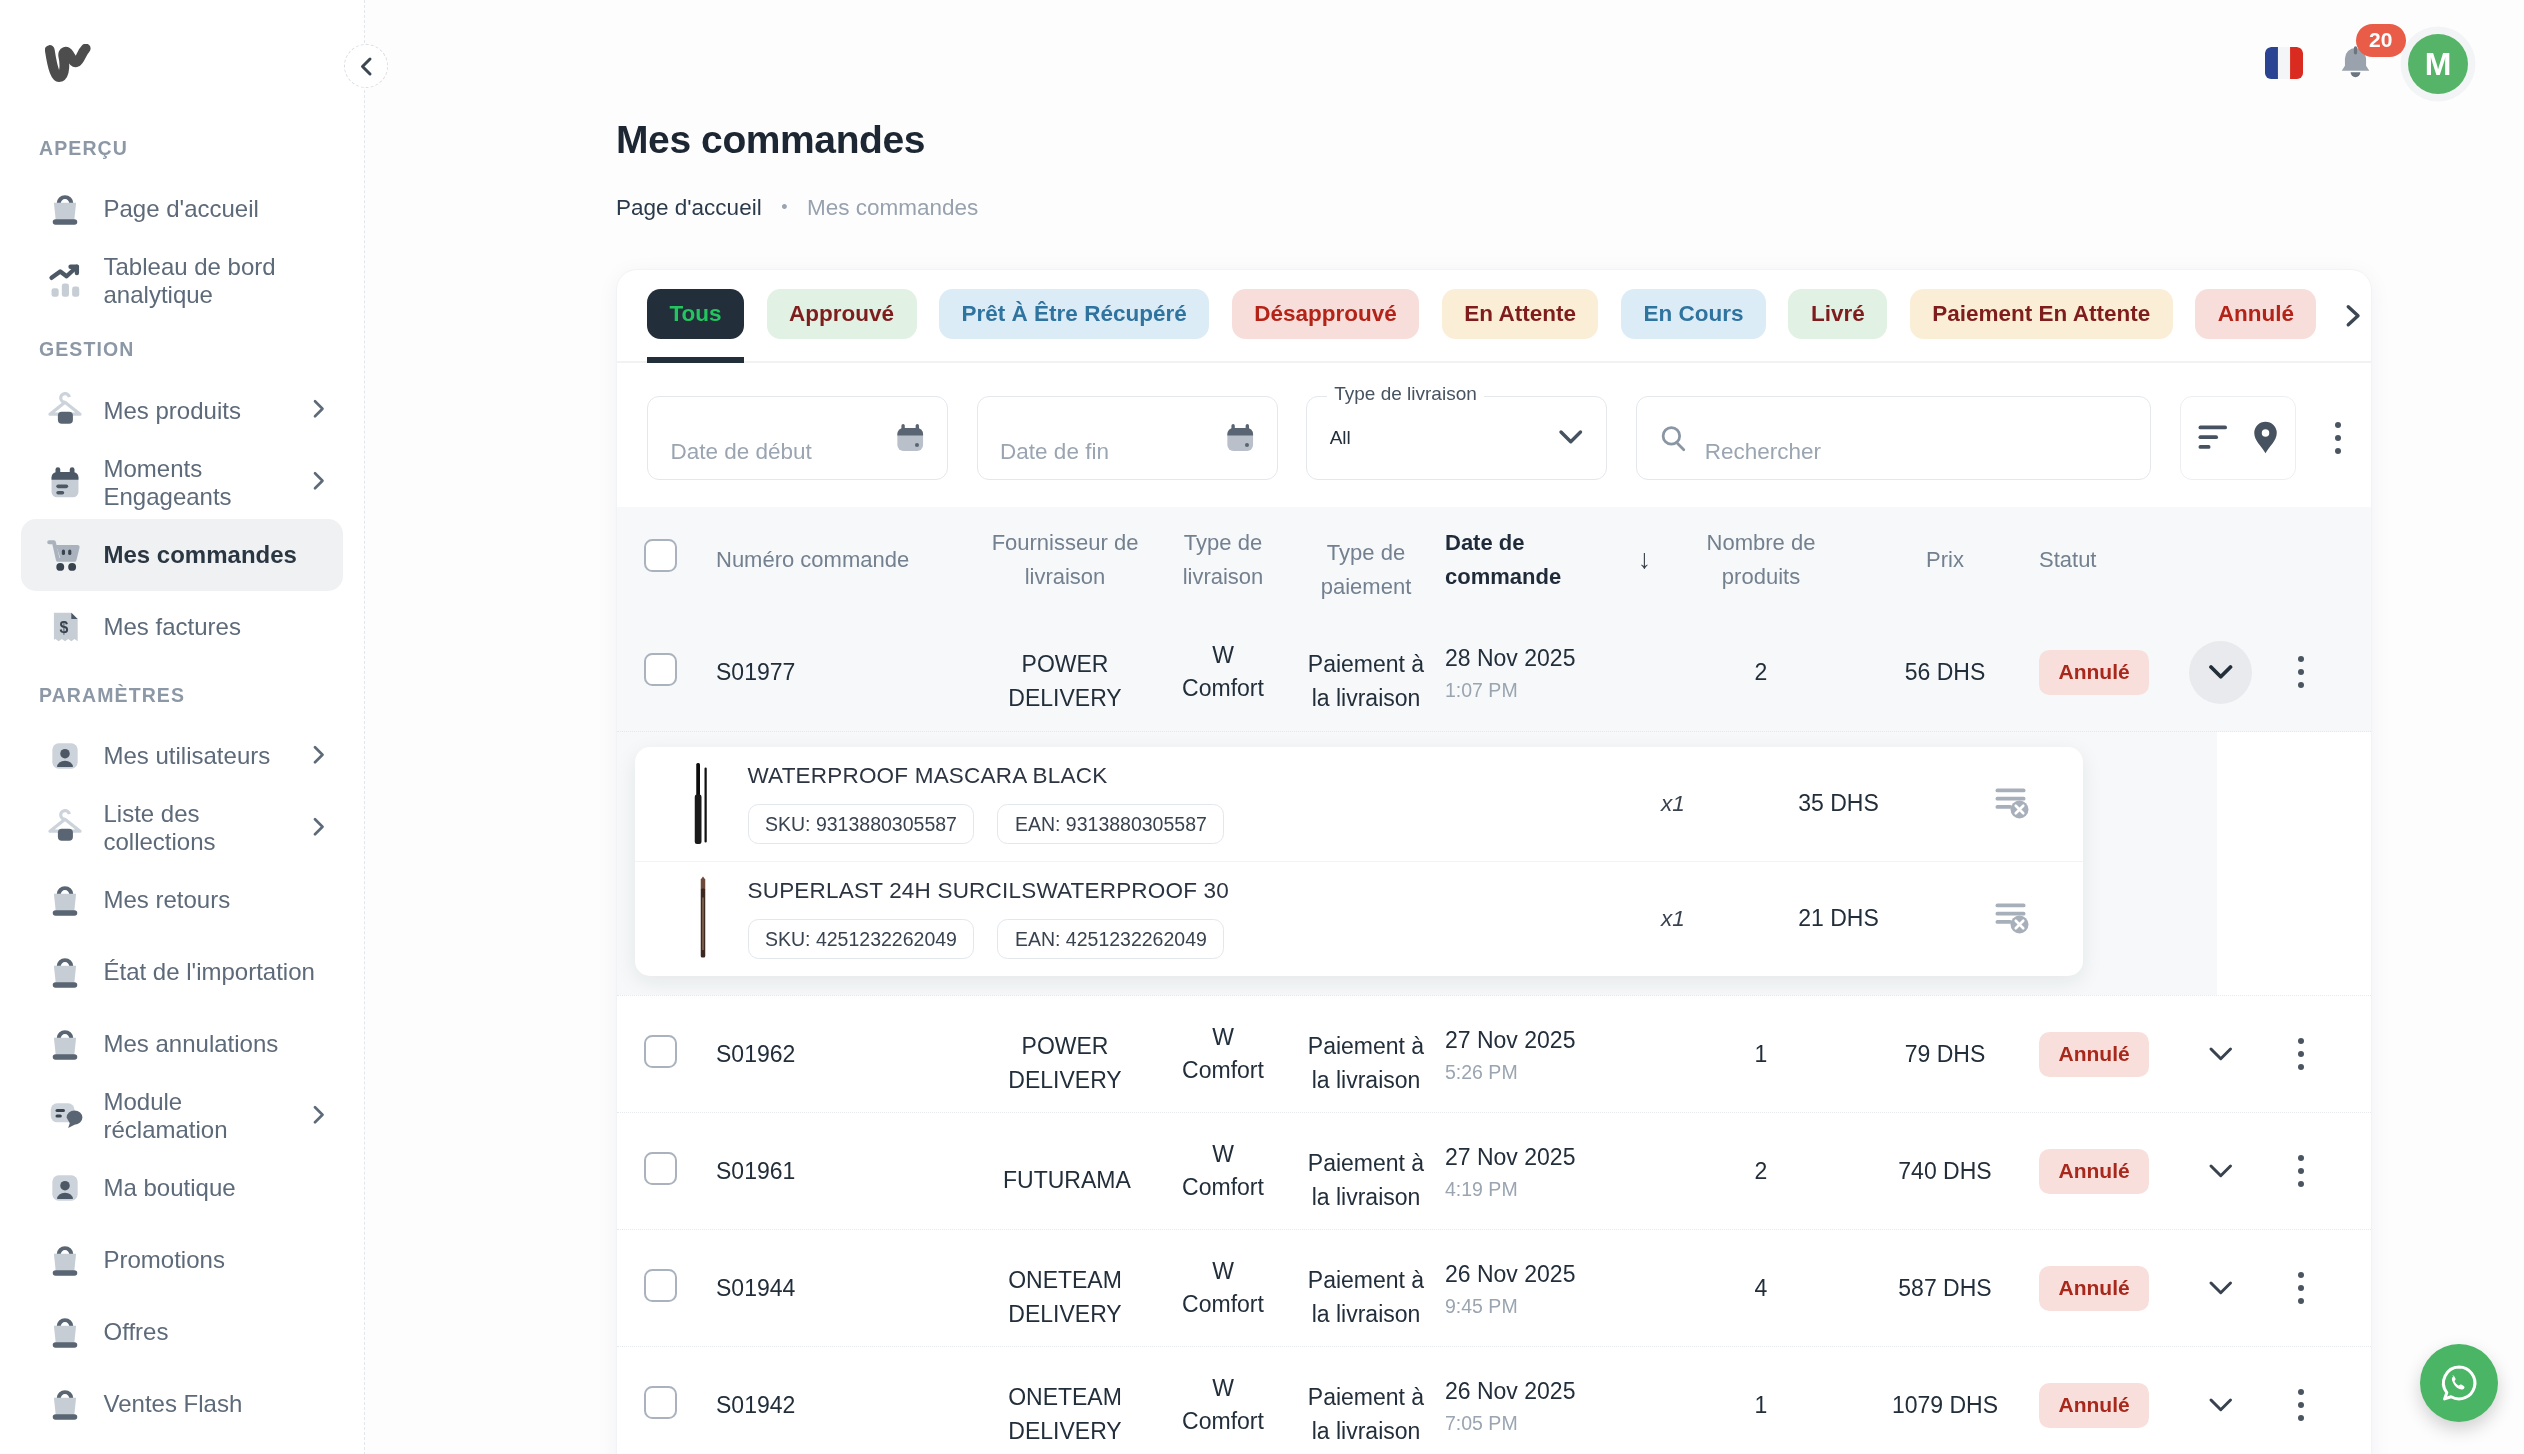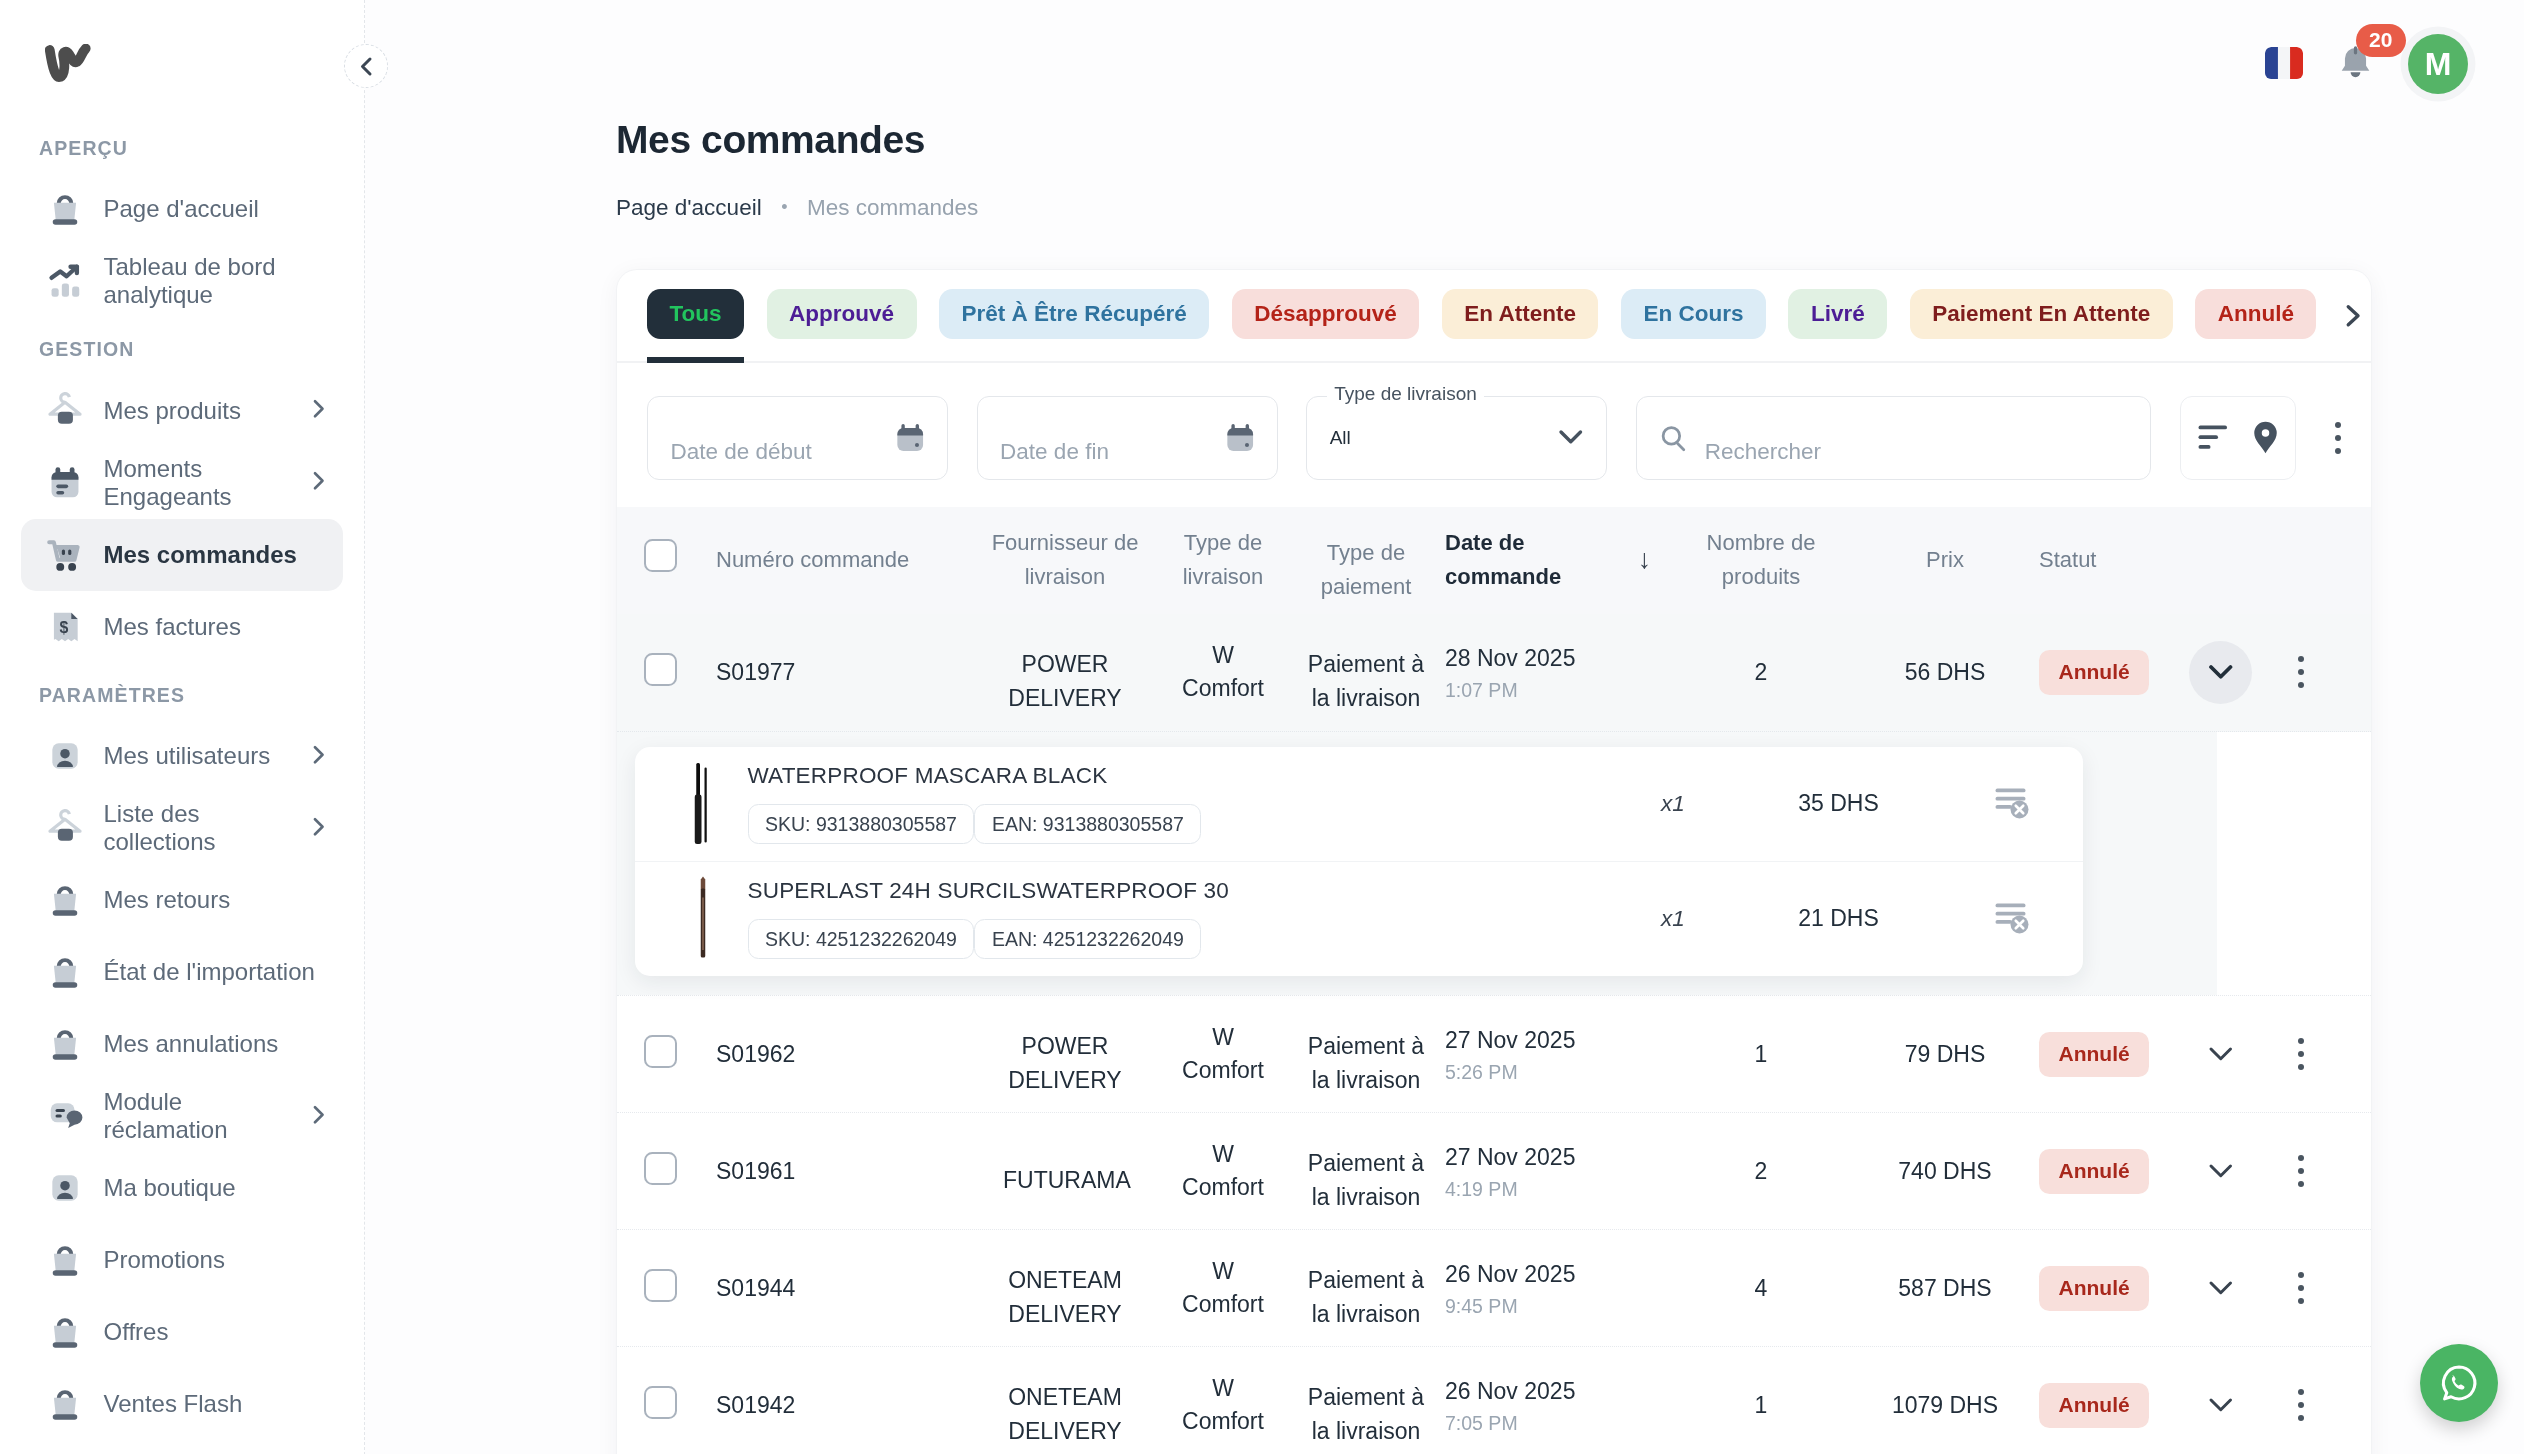--- a/index.html
+++ b/index.html
@@ -47,21 +47,21 @@
     border:1.5px solid #f2f3f5; border-bottom:none; box-shadow:0 4.5px 22.5px rgba(25,39,57,0.05);
     height:1202px; overflow:hidden; }
 
   
   .tabs { display:flex; align-items:center; gap:22.5px; padding:19.5px 30px 0 30px;
     border-bottom:2.3px solid #f1f2f4; }
   .tab { padding:0 0 18px 0; border-bottom:6.8px solid transparent; margin-bottom:-2.3px; cursor:pointer; }
   .tab.active { border-bottom-color:#222f3a; }
   .pill { display:inline-block; font-size:22.5px; font-weight:700; border-radius:13.5px; padding:12px 22.5px; white-space:nowrap; }
   .p-dark  { background:#222f3a; color:#22c55e; }
-  .p-green { background:#e1f1e3; color:#4c1d95; }
+  .p-green { background:#e1f1e3; color:#7f1d1d; }
   .p-blue  { background:#dcecf6; color:#2f739f; }
   .p-red   { background:#f8dedb; color:#b42318; }
   .p-amber { background:#fbeed7; color:#7f1d1d;text-align:center; }
   .tabs-next { margin-left:4.5px; margin-bottom:15px; color:#3c4754; cursor:pointer; background:none; border:none; }
 
   
   .filters { display:flex; align-items:center; gap:28.6px; padding:33px 30px 7.5px 30px; }
   .f-input { position:relative; display:flex; align-items:center; height:84px; border:1.5px solid #e4e7eb;
     border-radius:12px; padding:0 22.5px; background:#fff; }
   .f-date { width:301px; justify-content:space-between; }
@@ -107,21 +107,21 @@
 
   
   .expanded { position:relative; background:#f6f8f9; border-top:1.5px dotted #e4e8ec; padding:15px 0 19.5px 18px; }
   .expanded::after { content:''; position:absolute; top:0; right:0; bottom:0; width:154px; background:#fff; }
   .product-card { width:1448px; background:#fff; border-radius:15px; box-shadow:0 6px 21px rgba(25,39,57,0.08); }
   .product-row { display:grid; grid-template-columns:90px 1fr 113px 218px 128px; align-items:center;
     min-height:113px; padding:12px 7.5px 12px 22.5px; }
   .product-row + .product-row { border-top:1.5px solid #f1f3f5; }
   .prod-img { display:flex; align-items:center; justify-content:center; height:90px; }
   .prod-name { font-size:22.5px; color:#2b3440; letter-spacing:0.2px; }
-  .chips { display:flex; gap:0; margin-top:15px; }
+  .chips { display:flex; gap:23px; margin-top:15px; }
   .chip { border:1.5px solid #e2e7ec; border-radius:10.5px; padding:7.5px 16.5px; font-size:19.5px; color:#39434f; background:#fff; }
   .prod-qty { font-size:22.5px; color:#39434f; text-align:center;font-style:italic; }
   .prod-price { font-size:23px; color:#222e3a; text-align:center; }
   .prod-action { display:flex; justify-content:center; cursor:pointer; }
 
   
   .whatsapp { position:absolute; right:27px; bottom:33px; width:78px; height:78px; border-radius:50%;
     background:#4ab564; display:flex; align-items:center; justify-content:center;
     box-shadow:0 7.5px 18px rgba(0,0,0,0.18); cursor:pointer; }
 </style>

